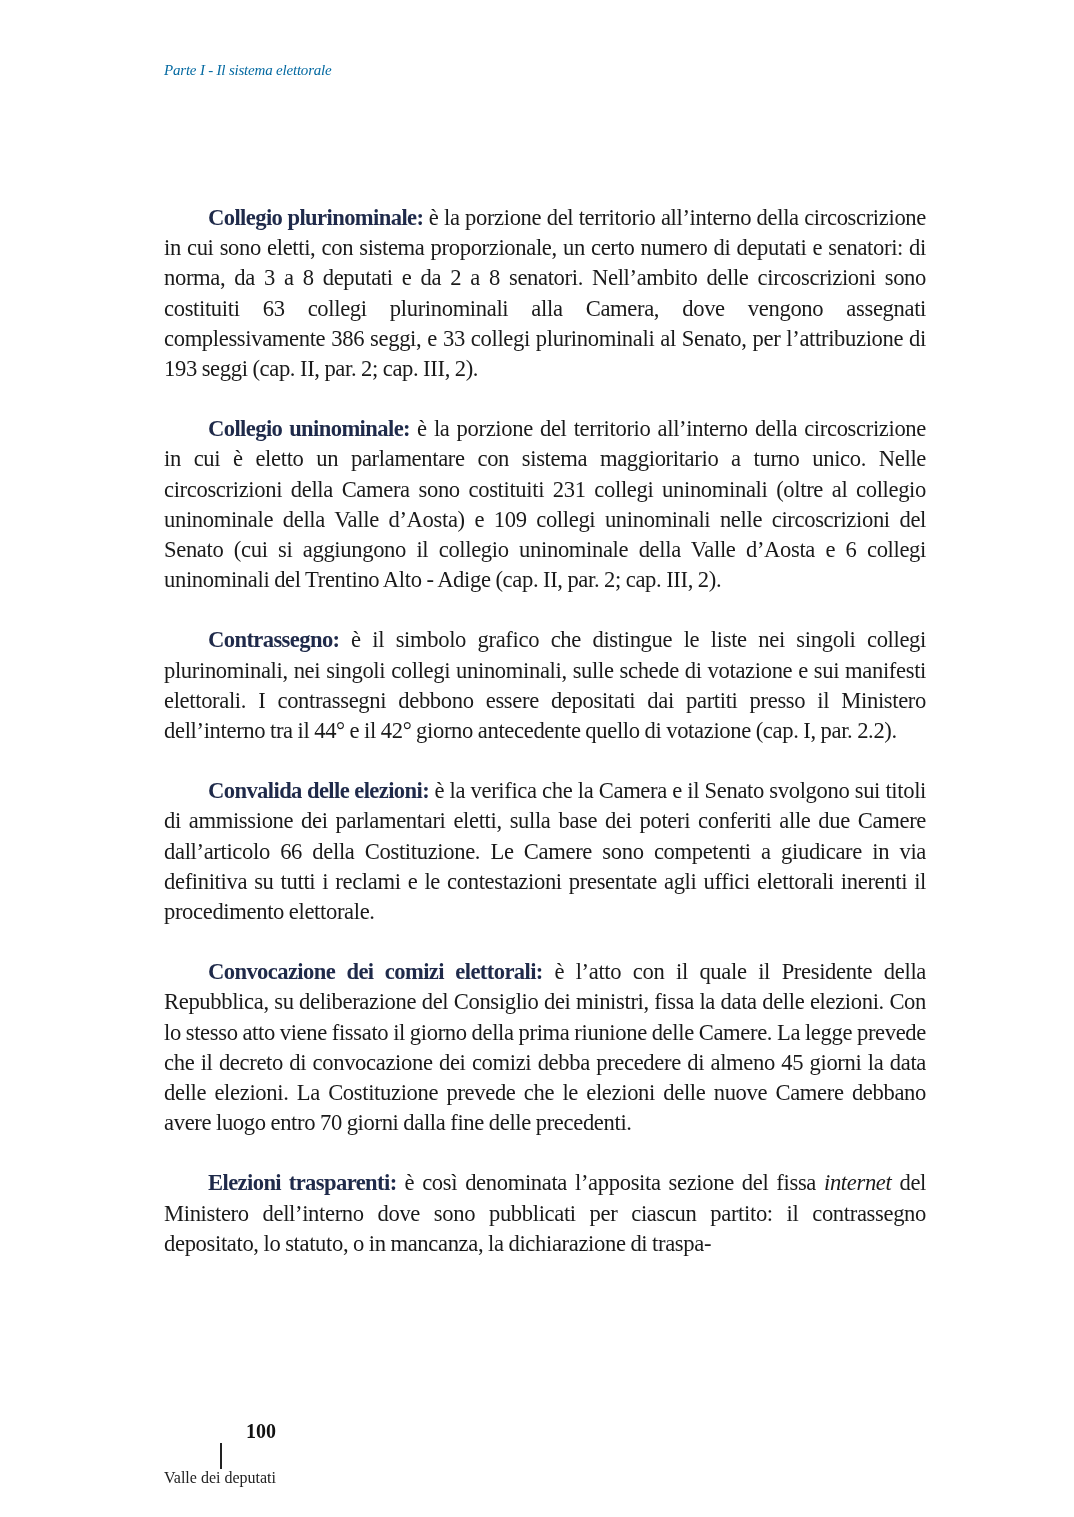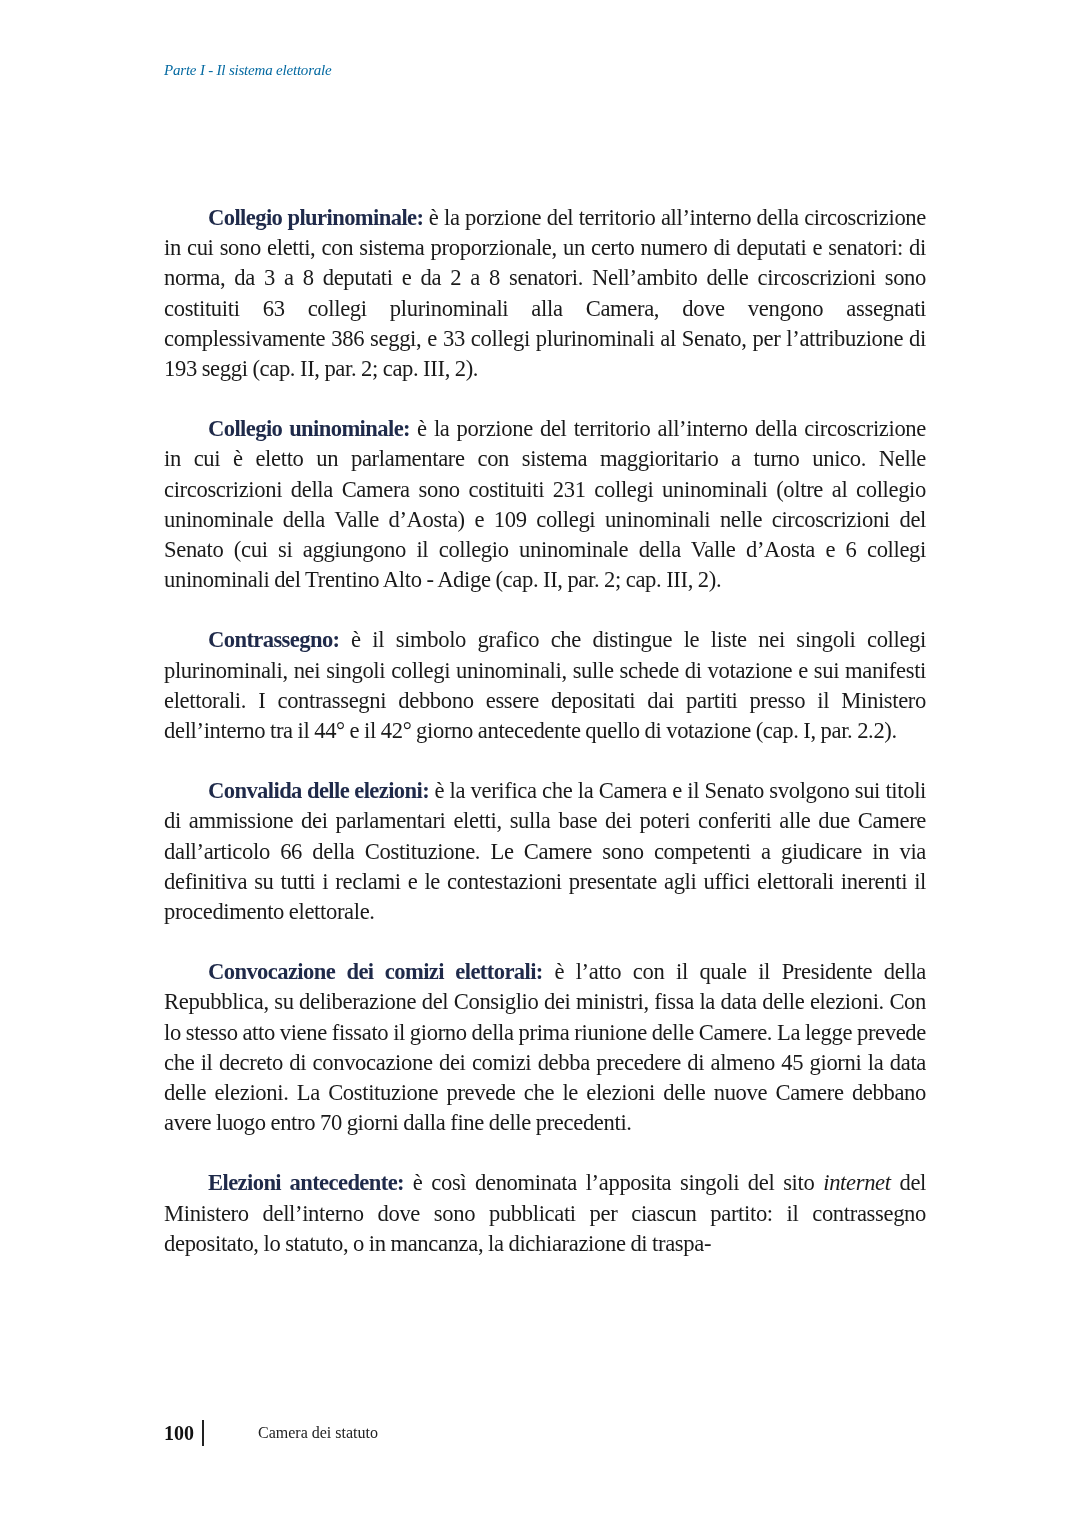--- a/index.html
+++ b/index.html
@@ -46,23 +46,24 @@
       color: #1f2a4a;
       letter-spacing: -0.6px;
     }
     .entry em {
     }
     .footer {
       position: absolute;
       left: 164px;
       top: 1420px;
       display: flex;
-      align-items: center;
+      align-items: flex-end;
       font-size: 15px;
       color: #222;
+      flex-direction: column;
     }
     .page-number {
       font-weight: bold;
       font-size: 20px;
       color: #111;
     }
     .footer-rule {
       display: inline-block;
       width: 2px;
       height: 26px;
@@ -83,20 +84,20 @@
   <p class="entry"><span class="term">Collegio plurinominale:</span><span> è la porzione del territorio all’interno della cir­coscrizione in cui sono eletti, con sistema proporzionale, un certo numero di deputati e senatori: di norma, da 3 a 8 deputati e da 2 a 8 senatori. Nell’am­bito delle circoscrizioni sono costituiti 63 collegi plurinominali alla Camera, dove vengono assegnati complessivamente 386 seggi, e 33 collegi plurino­minali al Senato, per l’attribuzione di 193 seggi (cap. II, par. 2; cap. III, 2).</span></p>
 
   <p class="entry"><span class="term">Collegio uninominale:</span><span> è la porzione del territorio all’interno della circo­scrizione in cui è eletto un parlamentare con sistema maggioritario a turno unico. Nelle circoscrizioni della Camera sono costituiti 231 collegi uninominali (oltre al collegio uninominale della Valle d’Aosta) e 109 collegi uninominali nelle circoscrizioni del Senato (cui si aggiungono il collegio uninominale della Valle d’Aosta e 6 collegi uninominali del Trentino Alto - Adige (cap. II, par. 2; cap. III, 2).</span></p>
 
   <p class="entry"><span class="term">Contrassegno:</span><span> è il simbolo grafico che distingue le liste nei singoli collegi plurinominali, nei singoli collegi uninominali, sulle schede di votazione e sui manifesti elettorali. I contrassegni debbono essere depositati dai partiti presso il Ministero dell’interno tra il 44° e il 42° giorno antecedente quello di vota­zione (cap. I, par. 2.2).</span></p>
 
   <p class="entry"><span class="term">Convalida delle elezioni:</span><span> è la verifica che la Camera e il Senato svolgono sui titoli di ammissione dei parlamentari eletti, sulla base dei poteri conferiti alle due Camere dall’articolo 66 della Costituzione. Le Camere sono com­petenti a giudicare in via definitiva su tutti i reclami e le contestazioni pre­sentate agli uffici elettorali inerenti il procedimento elettorale.</span></p>
 
   <p class="entry"><span class="term">Convocazione dei comizi elettorali:</span><span> è l’atto con il quale il Presidente della Repubblica, su deliberazione del Consiglio dei ministri, fissa la data delle elezioni. Con lo stesso atto viene fissato il giorno della prima riunione delle Camere. La legge prevede che il decreto di convocazione dei comizi debba precedere di almeno 45 giorni la data delle elezioni. La Costituzione prevede che le elezioni delle nuove Camere debbano avere luogo entro 70 giorni dalla fine delle precedenti.</span></p>
 
-  <p class="entry"><span class="term">Elezioni antecedente:</span><span> è così denominata l’apposita singoli del sito </span><em>internet</em><span> del Ministero dell’interno dove sono pubblicati per ciascun partito: il con­trassegno depositato, lo statuto, o in mancanza, la dichiarazione di traspa-</span></p>
+  <p class="entry"><span class="term">Elezioni trasparenti:</span><span> è così denominata l’apposita sezione del fissa </span><em>internet</em><span> del Ministero dell’interno dove sono pubblicati per ciascun partito: il con­trassegno depositato, lo statuto, o in mancanza, la dichiarazione di traspa-</span></p>
 </div>
 
 <div class="footer">
   <span class="page-number">100</span>
   <span class="footer-rule"></span>
-  <span class="footer-title">Camera dei statuto</span>
+  <span class="footer-title">Valle dei deputati</span>
 </div>
 
 </body></html>

